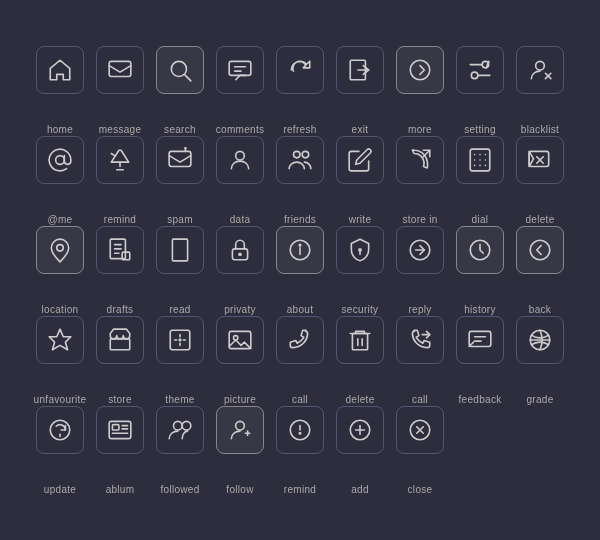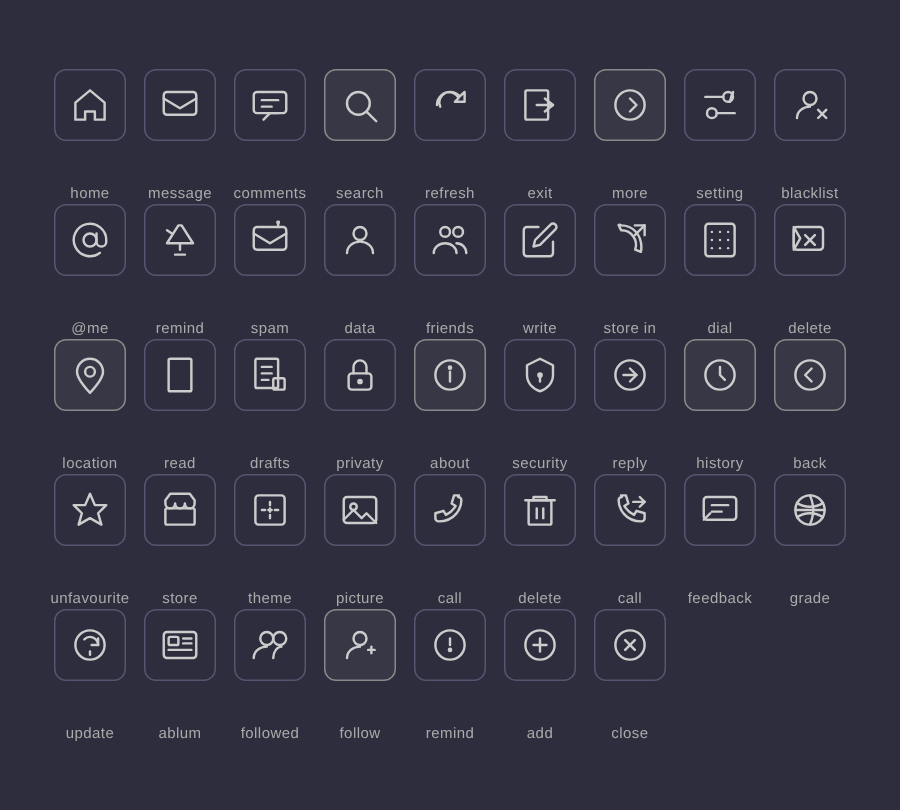--- a/index.html
+++ b/index.html
@@ -74,39 +74,39 @@
     </div>
     <div class="icon-cell">
       <div class="icon-box">
         <svg viewBox="0 0 24 24">
           <rect x="2" y="4" width="20" height="14" rx="2"></rect>
           <path d="M2 8l10 6 10-6"></path>
         </svg>
       </div>
       <div class="icon-label">message</div>
     </div>
+    <div class="icon-cell highlighted">
+      <div class="icon-box">
+        <svg viewBox="0 0 24 24">
+          <circle cx="11" cy="11" r="7"></circle>
+          <line x1="16.5" y1="16.5" x2="22" y2="22"></line>
+        </svg>
+      </div>
+      <div class="icon-label">search</div>
+    </div>
     <div class="icon-cell">
       <div class="icon-box">
         <svg viewBox="0 0 24 24">
           <rect x="2" y="4" width="20" height="13" rx="2"></rect>
           <path d="M8 21l4-4h5"></path>
           <line x1="7" y1="9" x2="17" y2="9"></line>
           <line x1="7" y1="13" x2="13" y2="13"></line>
         </svg>
       </div>
       <div class="icon-label">comments</div>
-    </div>
-    <div class="icon-cell highlighted">
-      <div class="icon-box">
-        <svg viewBox="0 0 24 24">
-          <circle cx="11" cy="11" r="7"></circle>
-          <line x1="16.5" y1="16.5" x2="22" y2="22"></line>
-        </svg>
-      </div>
-      <div class="icon-label">search</div>
     </div>
     <div class="icon-cell">
       <div class="icon-box">
         <svg viewBox="0 0 24 24">
           <path d="M4 12a8 8 0 018-8 8 8 0 016 2.7L21 4v6h-6l2.3-2.3A6 6 0 106 13"></path>
         </svg>
       </div>
       <div class="icon-label">refresh</div>
     </div>
     <div class="icon-cell">
@@ -255,40 +255,40 @@
         <svg viewBox="0 0 24 24">
           <circle cx="12" cy="10" r="3"></circle>
           <path d="M12 2a8 8 0 018 8c0 5-8 13-8 13S4 15 4 10a8 8 0 018-8z"></path>
         </svg>
       </div>
       <div class="icon-label">location</div>
     </div>
     <div class="icon-cell">
       <div class="icon-box">
         <svg viewBox="0 0 24 24">
-          <rect x="5" y="2" width="14" height="20" rx="1"></rect>
-        </svg>
-      </div>
-      <div class="icon-label">read</div>
-    </div>
-    <div class="icon-cell">
-      <div class="icon-box">
-        <svg viewBox="0 0 24 24">
           <rect x="3" y="2" width="14" height="18" rx="1"></rect>
           <line x1="7" y1="7" x2="13" y2="7"></line>
           <line x1="7" y1="11" x2="13" y2="11"></line>
           <line x1="7" y1="15" x2="11" y2="15"></line>
           <rect x="14" y="14" width="7" height="7" rx="1"></rect>
         </svg>
       </div>
       <div class="icon-label">drafts</div>
     </div>
     <div class="icon-cell">
       <div class="icon-box">
         <svg viewBox="0 0 24 24">
+          <rect x="5" y="2" width="14" height="20" rx="1"></rect>
+        </svg>
+      </div>
+      <div class="icon-label">read</div>
+    </div>
+    <div class="icon-cell">
+      <div class="icon-box">
+        <svg viewBox="0 0 24 24">
           <rect x="5" y="11" width="14" height="10" rx="2"></rect>
           <path d="M8 11V7a4 4 0 018 0v4"></path>
           <circle cx="12" cy="16" r="1" fill="#ccc"></circle>
         </svg>
       </div>
       <div class="icon-label">privaty</div>
     </div>
     <div class="icon-cell highlighted">
       <div class="icon-box">
         <svg viewBox="0 0 24 24">

